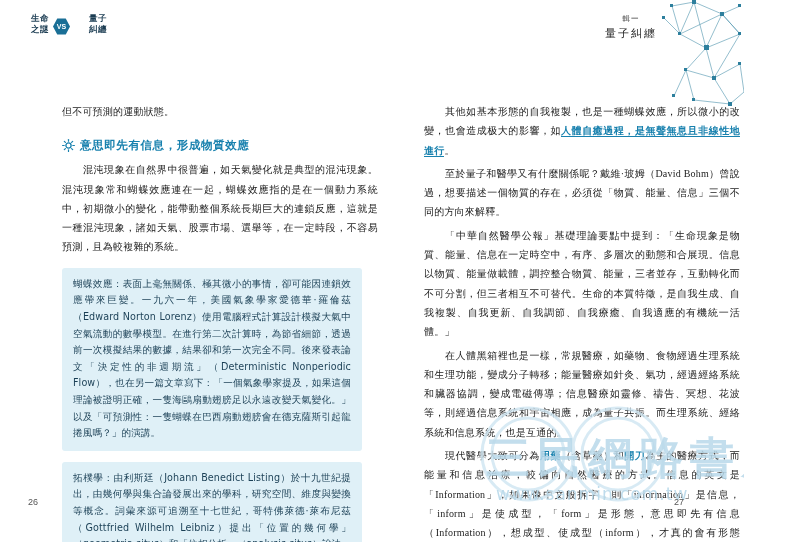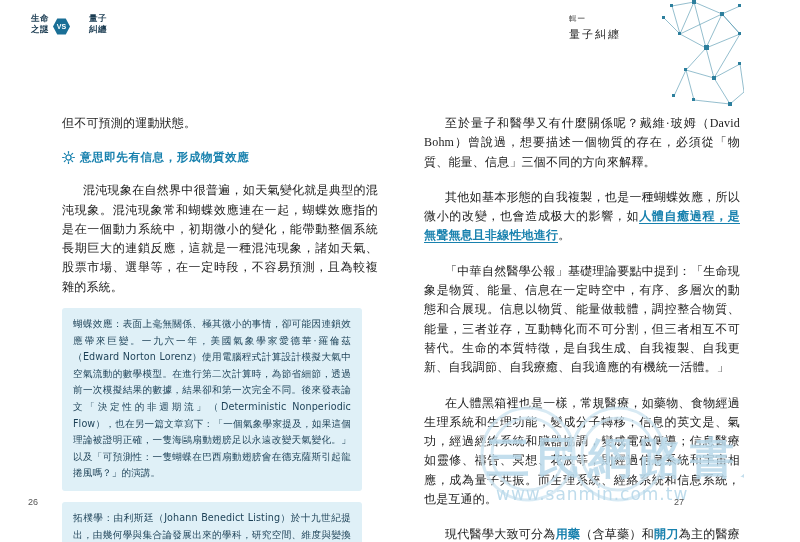--- a/index.html
+++ b/index.html
@@ -59,25 +59,26 @@
     color: #ffffff;
     font-size: 7px;
     font-weight: 700;
     line-height: 17px;
     text-align: center;
     font-family: "Liberation Sans", sans-serif;
   }
 
   .head-right {
     position: absolute;
-    right: 85px;
+    right: 68px;
     top: 14px;
-    text-align: left;
+    text-align: center;
     color: #2a2a2a;
     width: 90px;
+    font-family: Liberation Mono, monospace;
   }
   .head-right .kicker {
     font-size: 7.5px;
     letter-spacing: 1px;
     color: #3a3a3a;
     line-height: 10px;
   }
   .head-right .title {
     font-size: 11px;
     letter-spacing: 2px;
@@ -90,22 +91,22 @@
   .col {
     position: absolute;
     top: 98px;
     width: 316px;
     color: #1c1c1c;
   }
   .col.left  { left: 62px; }
   .col.right { left: 424px; }
 
   p.body {
-    margin: 16px 0 1px 0;
-    font-size: 12px;
+    margin: 4px 0 1px 0;
+    font-size: 10px;
     line-height: 19.3px;
     text-align: justify;
     text-justify: inter-ideograph;
     letter-spacing: .2px;
   }
   p.indent { text-indent: 21px; }
 
   
   .section-head {
     display: flex;
@@ -281,24 +282,24 @@
       <p>蝴蝶效應：表面上毫無關係、極其微小的事情，卻可能因連鎖效應帶來巨變。一九六一年，美國氣象學家愛德華·羅倫茲（Edward Norton Lorenz）使用電腦程式計算設計模擬大氣中空氣流動的數學模型。在進行第二次計算時，為節省細節，透過前一次模擬結果的數據，結果卻和第一次完全不同。後來發表論文「決定性的非週期流」（Deterministic Nonperiodic Flow），也在另一篇文章寫下：「一個氣象學家提及，如果這個理論被證明正確，一隻海鷗扇動翅膀足以永遠改變天氣變化。」以及「可預測性：一隻蝴蝶在巴西扇動翅膀會在德克薩斯引起龍捲風嗎？」的演講。</p>
     </div>
 
     <div class="note">
       <p>拓樸學：由利斯廷（Johann Benedict Listing）於十九世紀提出，由幾何學與集合論發展出來的學科，研究空間、維度與變換等概念。詞彙來源可追溯至十七世紀，哥特佛萊德·萊布尼茲（Gottfried Wilhelm Leibniz）提出「位置的幾何學」（geometria situs）和「位相分析」（analysis situs）說法。萊昂哈德·歐拉（Leonhard Euler）的「柯尼斯堡七橋問題」與「歐拉示性數」被認為是該領域最初的定理。</p>
     </div>
   </div>
 
   <div class="col right">
     <div id="right-paragraphs">
+        <p class="body indent"><span>其他如基本形態的自我複製，也是一種蝴蝶效應，所以微小的改變，也會造成极大的影響，如</span><span class="hl">人體自癒過程，是無聲無息且非線性地進行</span><span>。</span></p>
         <p class="body indent"><span>至於量子和醫學又有什麼關係呢？戴維·玻姆（David Bohm）曾說過，想要描述一個物質的存在，必須從「物質、能量、信息」三個不同的方向來解釋。</span></p>
-        <p class="body indent"><span>其他如基本形態的自我複製，也是一種蝴蝶效應，所以微小的改變，也會造成极大的影響，如</span><span class="hl">人體自癒過程，是無聲無息且非線性地進行</span><span>。</span></p>
         <p class="body indent"><span>「中華自然醫學公報」基礎理論要點中提到：「生命現象是物質、能量、信息在一定時空中，有序、多層次的動態和合展現。信息以物質、能量做載體，調控整合物質、能量，三者並存，互動轉化而不可分割，但三者相互不可替代。生命的本質特徵，是自我生成、自我複製、自我更新、自我調節、自我療癒、自我適應的有機統一活體。」</span></p>
-        <p class="body indent"><span>在人體黑箱裡也是一樣，常規醫療，如藥物、食物經過生理系統和生理功能，變成分子轉移；信息的英文是、氣功，經過經絡系統和臟器協調，變成電磁傳導；信息醫療如靈修、禱告、冥想、花波等，則經過信息系統和宇宙相應，成為量子共振。而生理系統、經絡系統和信息系統，也是互通的。</span></p>
+        <p class="body indent"><span>在人體黑箱裡也是一樣，常規醫療，如藥物、食物經過生理系統和生理功能，變成分子轉移；能量醫療如針灸、氣功，經過經絡系統和臟器協調，變成電磁傳導；信息醫療如靈修、禱告、冥想、花波等，則經過信息系統和宇宙相應，成為量子共振。而生理系統、經絡系統和信息系統，也是互通的。</span></p>
         <p class="body indent"><span>現代醫學大致可分為</span><span class="hl-plain">用藥</span><span>（含草藥）和</span><span class="hl-plain">開刀</span><span>為主的醫療方式，而能量和信息治療，較偏向自然醫療的方式。信息的英文是「Information」，如果像中文般拆字，則「information」是信息，「inform」是使成型，「form」是形態，意思即先有信息（Information），想成型、使成型（inform），才真的會有形態（form）出現。</span></p>
       </div>
   </div>
 
   <svg class="wm-rings" viewBox="0 0 210 140">
     <g fill="none" stroke="#cfe6f2" stroke-width="3" opacity="0.8">
       <circle cx="60" cy="52" r="46"></circle>
       <circle cx="60" cy="52" r="36"></circle>
       <circle cx="150" cy="52" r="46"></circle>
       <circle cx="150" cy="52" r="36"></circle>

